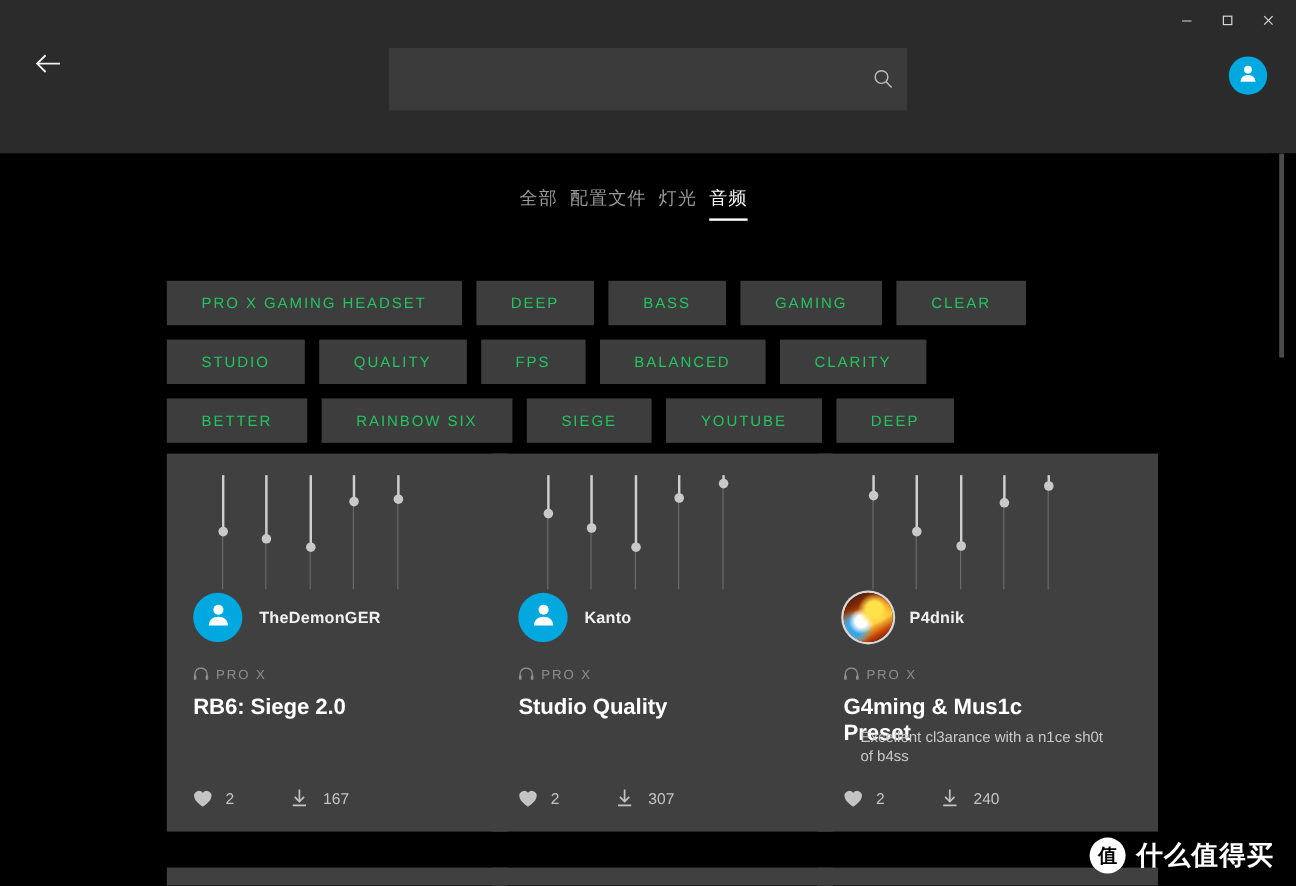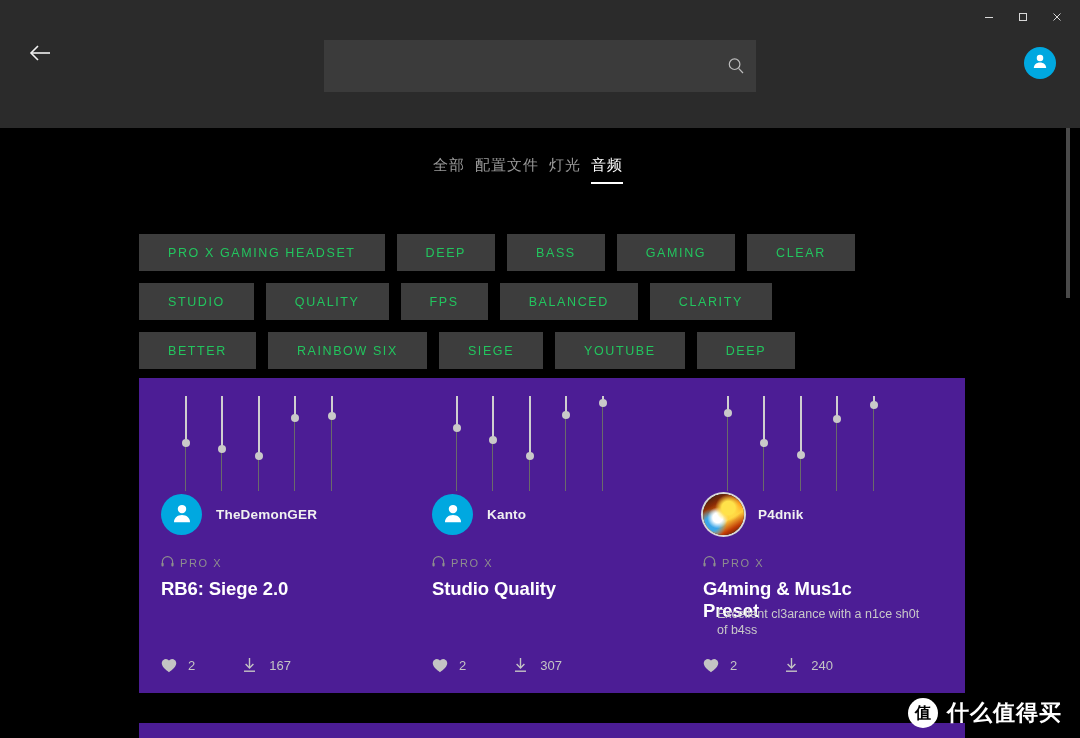--- a/index.html
+++ b/index.html
@@ -130,21 +130,21 @@
   .grid {
     position: absolute; top: 250px; left: 139px;
     width: 784px;
     display: grid;
     grid-template-columns: repeat(3, 242px);
     column-gap: 29px;
     row-gap: 30px;
   }
   .card {
     width: 284px; height: 315px;
-    background: #4c1d95;
+    background: #404040;
     position: relative;
     overflow: hidden;
   }
   .card.stub { height: 16px; }
 
   .eq {
     position: absolute; top: 18px; left: 0;
     width: 242px; height: 102px;
   }
   .eq-slider {

